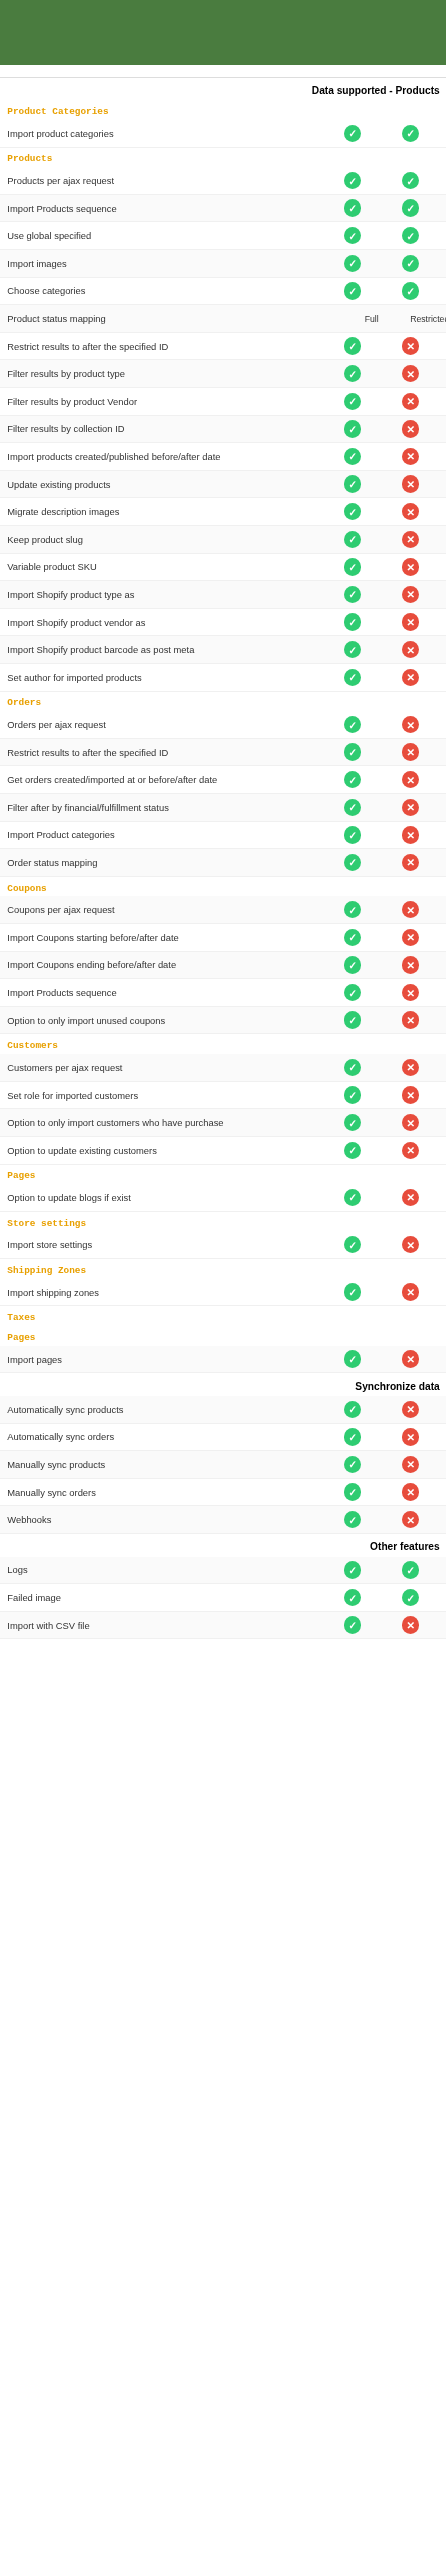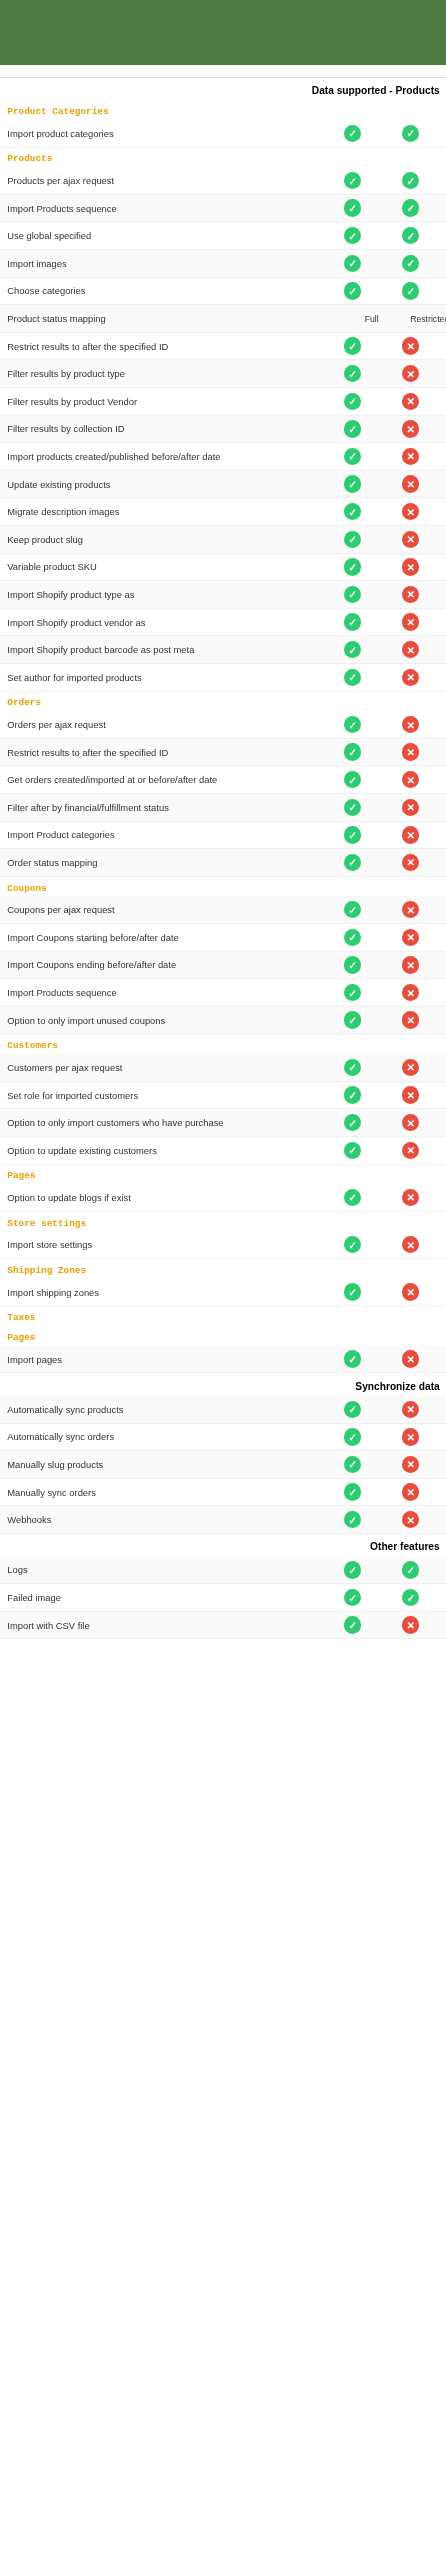--- a/index.html
+++ b/index.html
@@ -497,21 +497,21 @@
     <div class="row">
       <div class="row-label">Automatically sync orders</div>
       <div class="row-premium">
         <span class="check-green"></span>
       </div>
       <div class="row-free">
         <span class="cross-red"></span>
       </div>
     </div>
     <div class="row">
-      <div class="row-label">Manually slug products</div>
+      <div class="row-label">Manually sync products</div>
       <div class="row-premium">
         <span class="check-green"></span>
       </div>
       <div class="row-free">
         <span class="cross-red"></span>
       </div>
     </div>
     <div class="row">
       <div class="row-label">Manually sync orders</div>
       <div class="row-premium">

